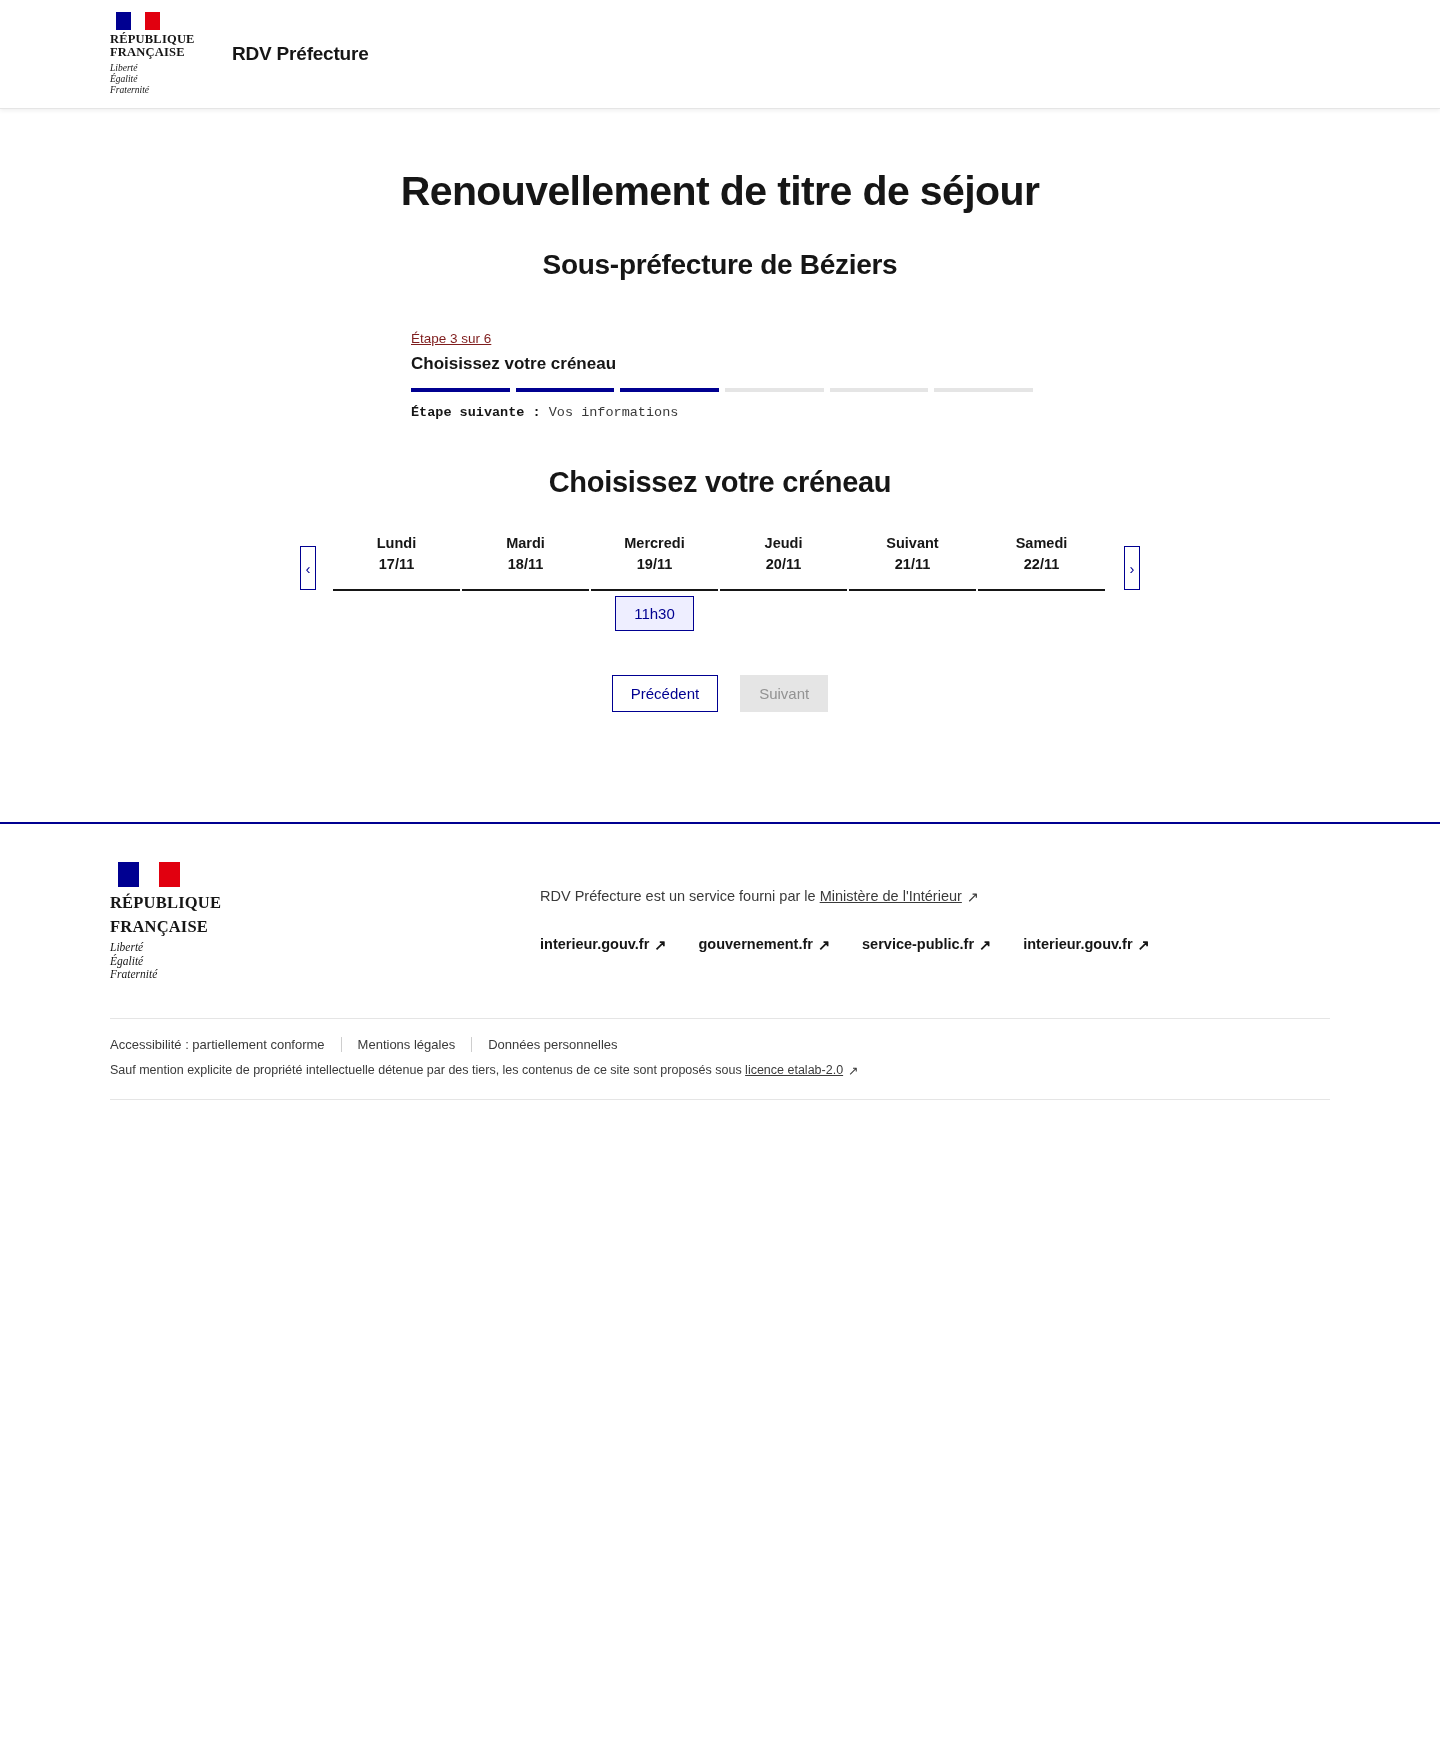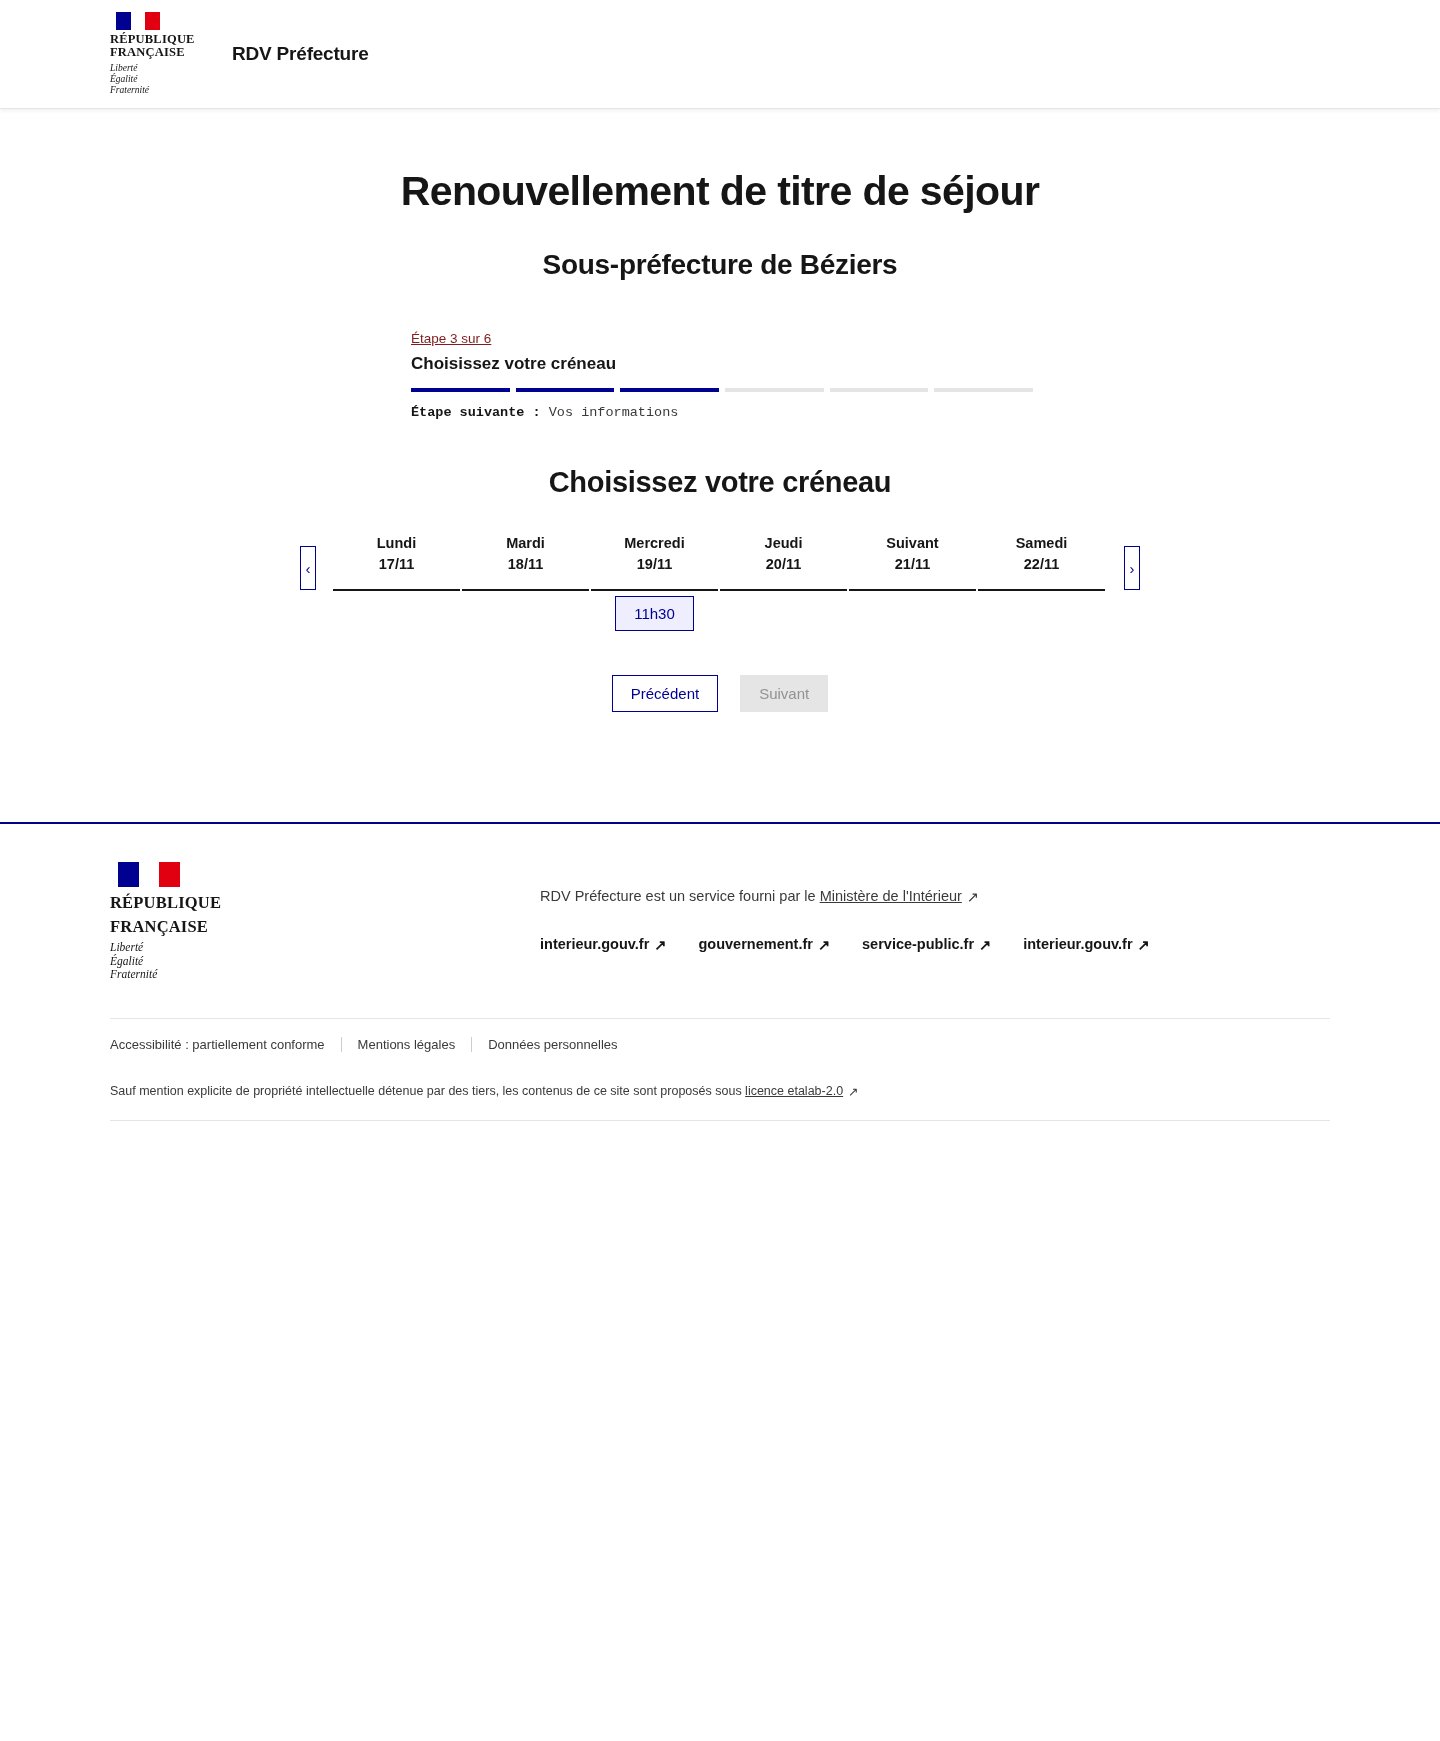--- a/index.html
+++ b/index.html
@@ -300,21 +300,21 @@
     text-decoration: none;
     padding: 0 16px;
   }
   .legal-links a:first-child { padding-left: 0; }
   .legal-links .sep {
     width: 1px;
     height: 15px;
     background: #cecece;
   }
   .license {
-    margin-top: 31px;
+    margin-top: 10px;
     font-size: 12.5px;
     color: #3a3a3a;
   }
   .license a { color: #3a3a3a; }
   .bottom-rule {
     border-bottom: 1px solid #e5e5e5;
   }
 </style>
 </head>
 <body>

